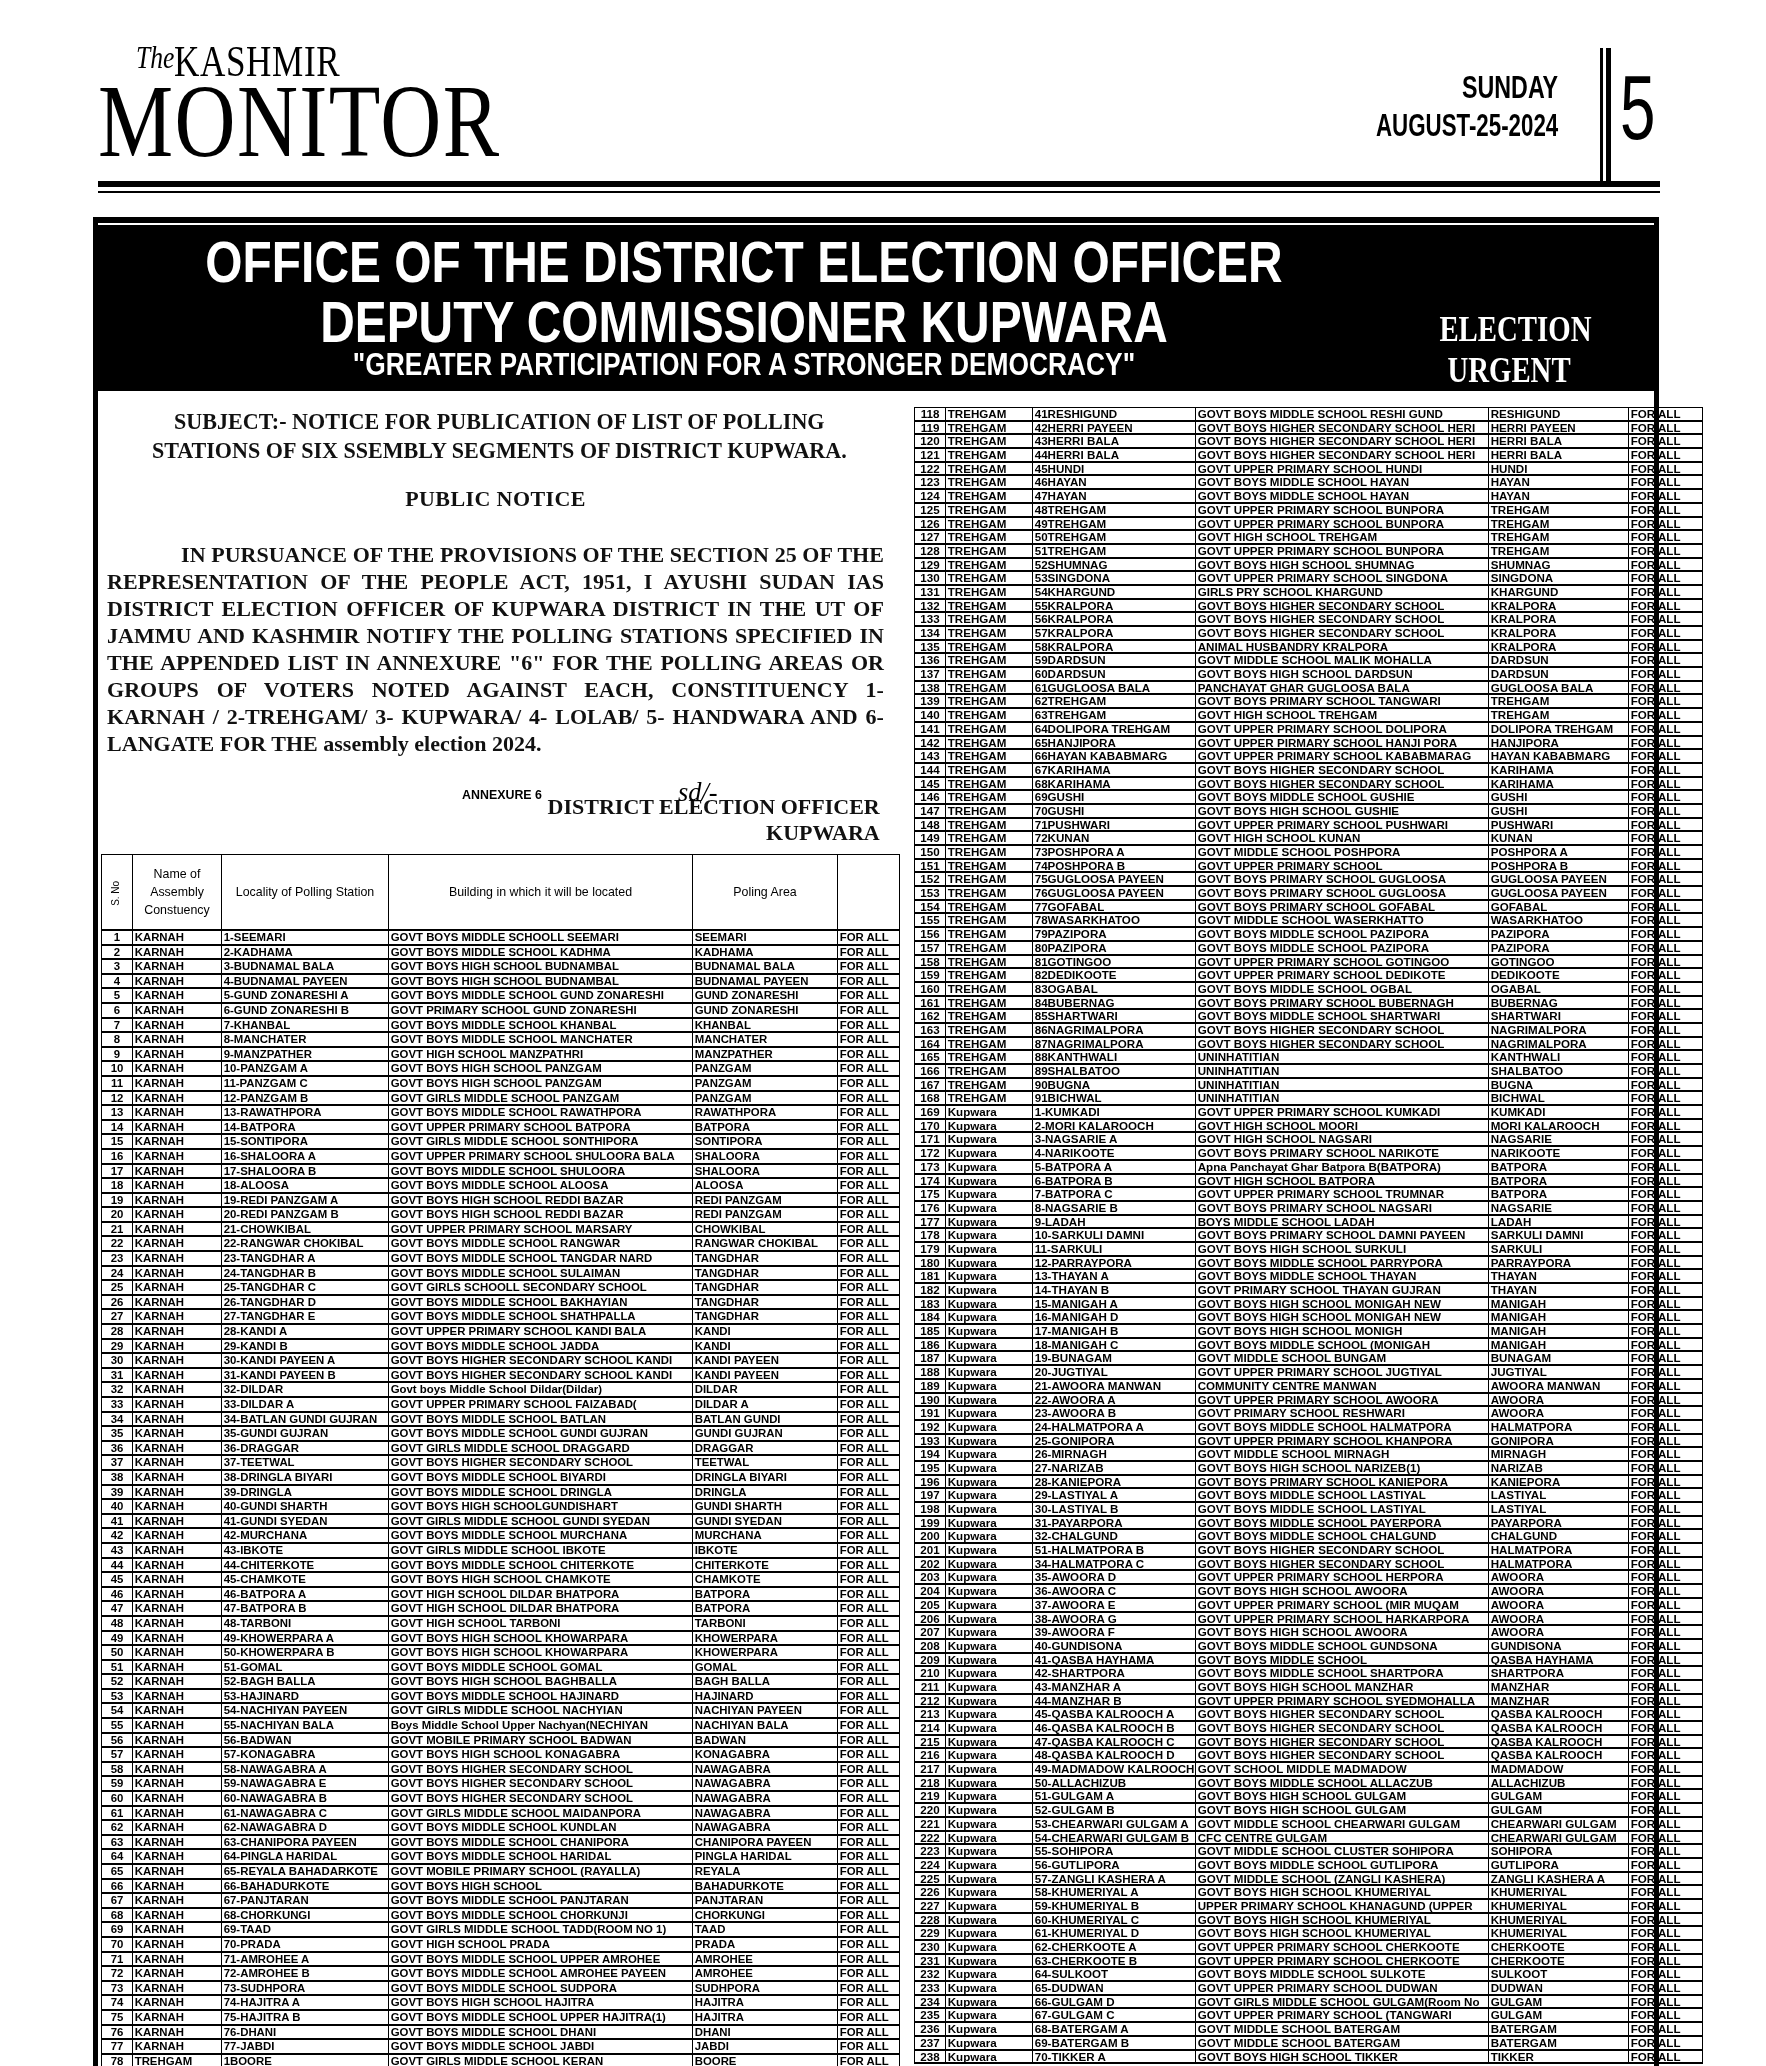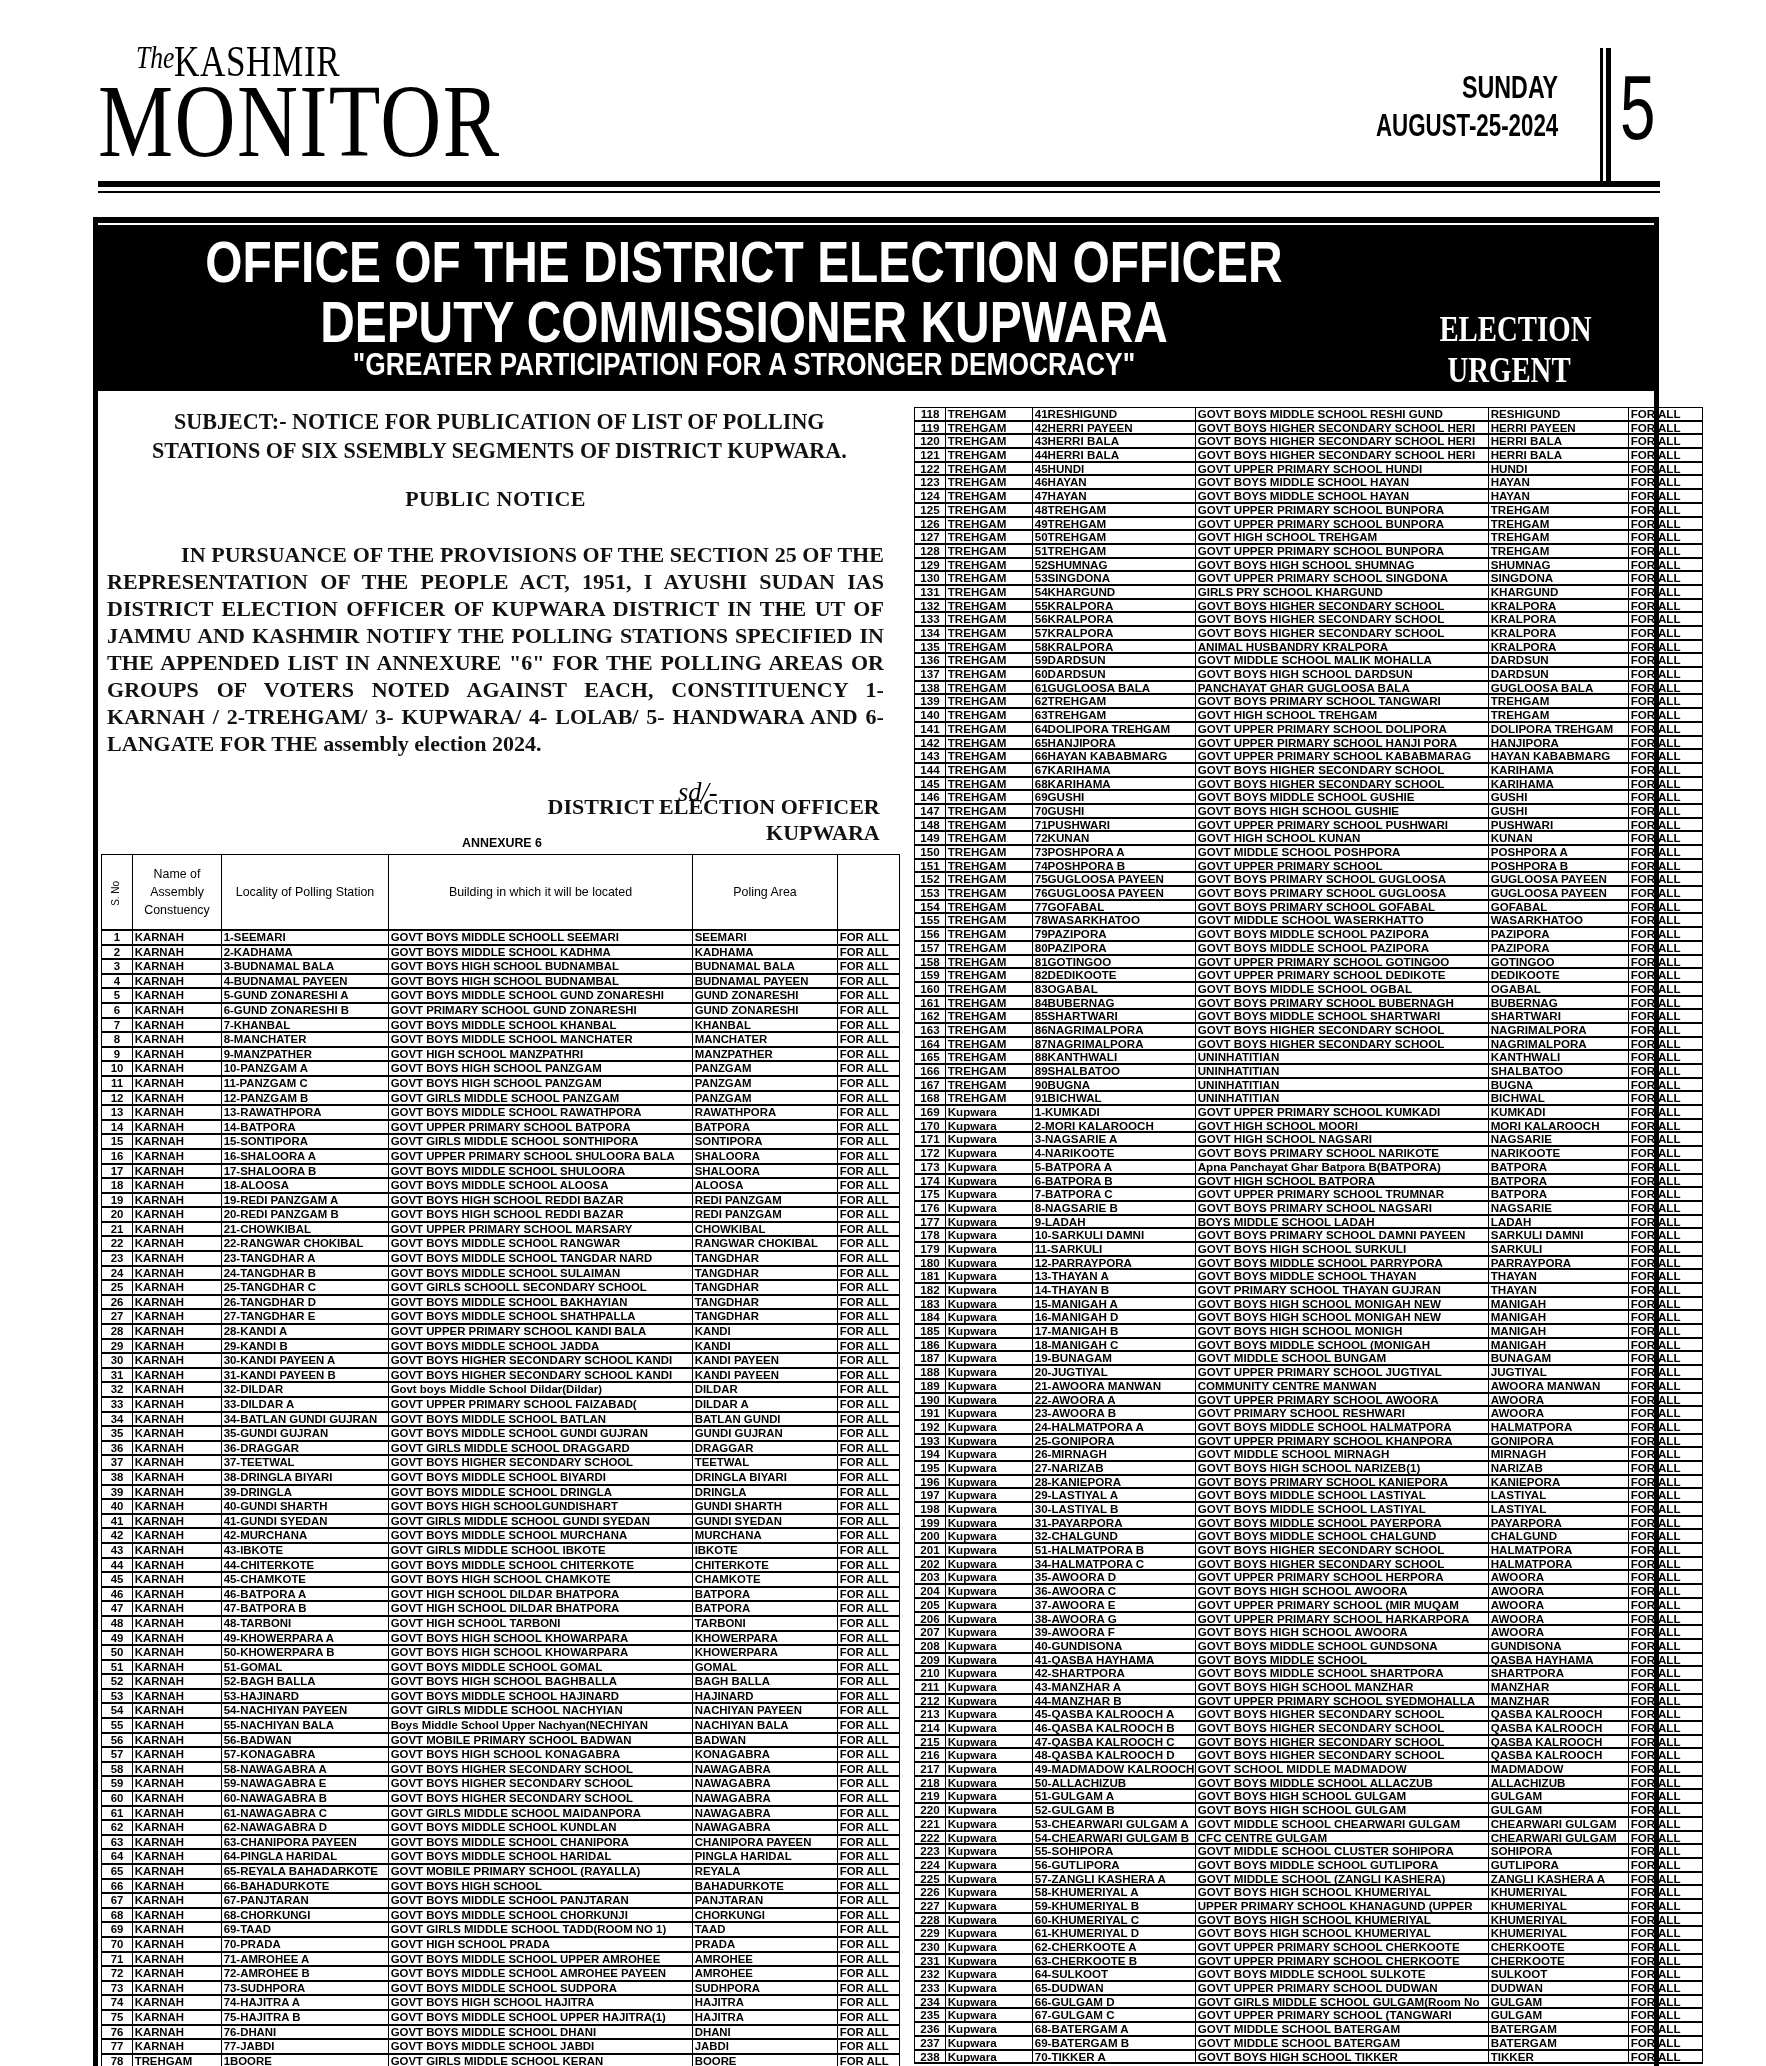--- a/index.html
+++ b/index.html
@@ -28,21 +28,21 @@
   #badge2 { left:1422px; top:349px; }
   
   #frame { left:93px; top:391px; width:1566px; height:1955px; border-left:5px solid #000; border-right:5px solid #000; border-bottom:7.4px solid #000; box-sizing:border-box; }
   
   #notice { left:103px; top:407px; width:785px; font-family:"Liberation Serif", serif; font-weight:bold; color:#111; }
   .n-subj { font-size:24px; line-height:29px; text-align:center; padding-left:8.3px; transform:scaleX(0.92); }
   .n-head { font-size:22px; text-align:center; margin-top:21px; letter-spacing:0.4px; }
   .n-body { font-size:22px; line-height:27px; margin-top:29px; text-align:justify; text-indent:74px; padding:0 4.1px; }
   .n-sig { font-size:22px; line-height:26.4px; text-align:right; margin-top:37px; padding-right:8.3px; }
   #sign-mark { left:678px; top:777px; font-family:"Liberation Serif", serif; font-size:26.4px; font-style:italic; }
-  #annex { left:103px; top:836px; width:798px; text-align:center; font-weight:bold; font-size:12.4px; }
+  #annex { left:103px; top:788px; width:798px; text-align:center; font-weight:bold; font-size:12.4px; }
   
   table.pol { position:absolute; border-collapse:collapse; table-layout:fixed; font-family:"Liberation Sans", sans-serif; font-weight:bold; }
   table.pol td, table.pol th { border:1.2px solid #000; padding:0 1.7px; white-space:nowrap; overflow:hidden; vertical-align:top; }
   table.pol tr { border-bottom:2.1px solid #000; }
   #tbl-left { left:101px; top:854px; width:798px; }
   #tbl-left th { font-weight:normal; font-size:12.4px; height:74px; vertical-align:middle; text-align:center; white-space:normal; line-height:18px; }
   #tbl-left th.rot > span { display:inline-block; transform:rotate(-90deg); white-space:nowrap; font-size:10px; line-height:10.7px; }
   #tbl-left td { font-size:11.4px; height:12.6px; line-height:12.4px; }
   #tbl-right { left:914px; top:407px; width:725px;border-radius:19px; }
   #tbl-right td { font-size:11.6px; height:11.7px; line-height:11.6px; }

